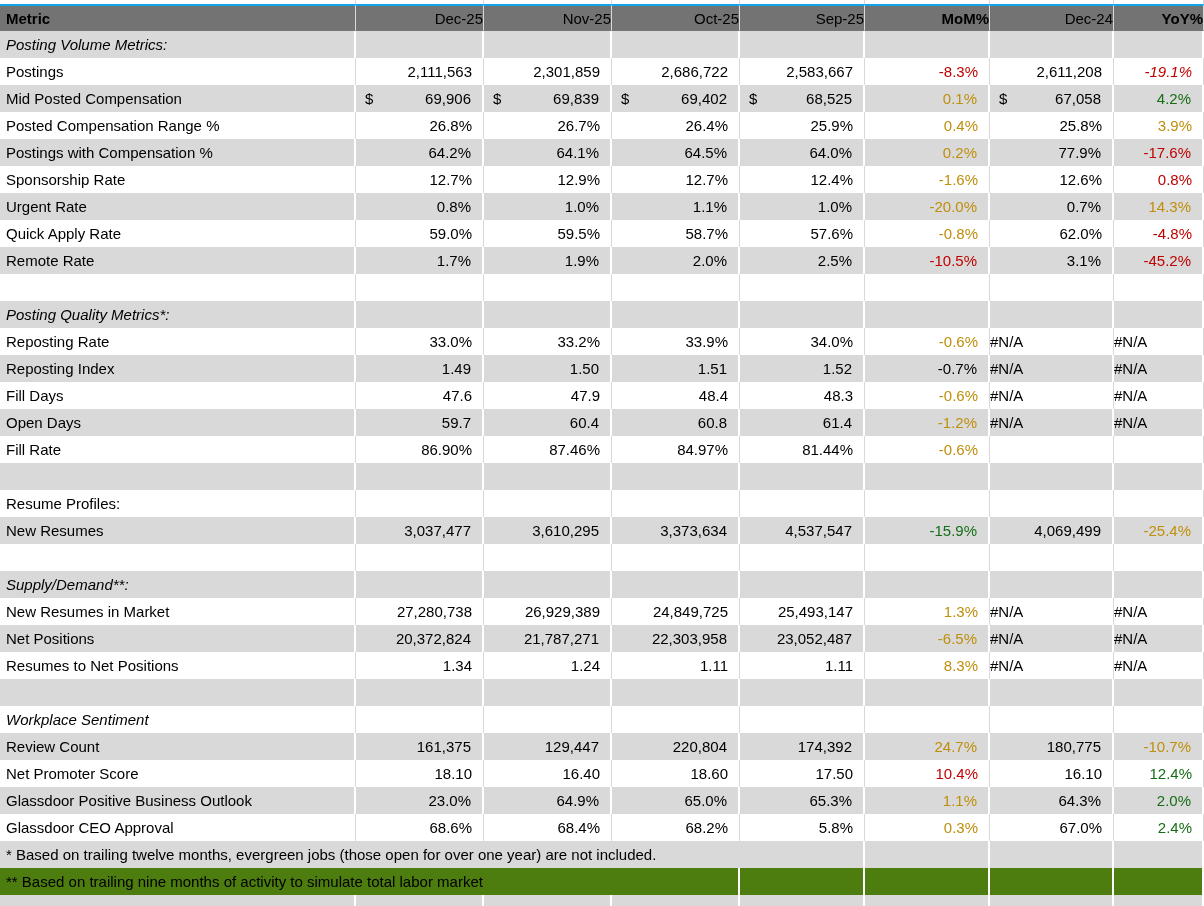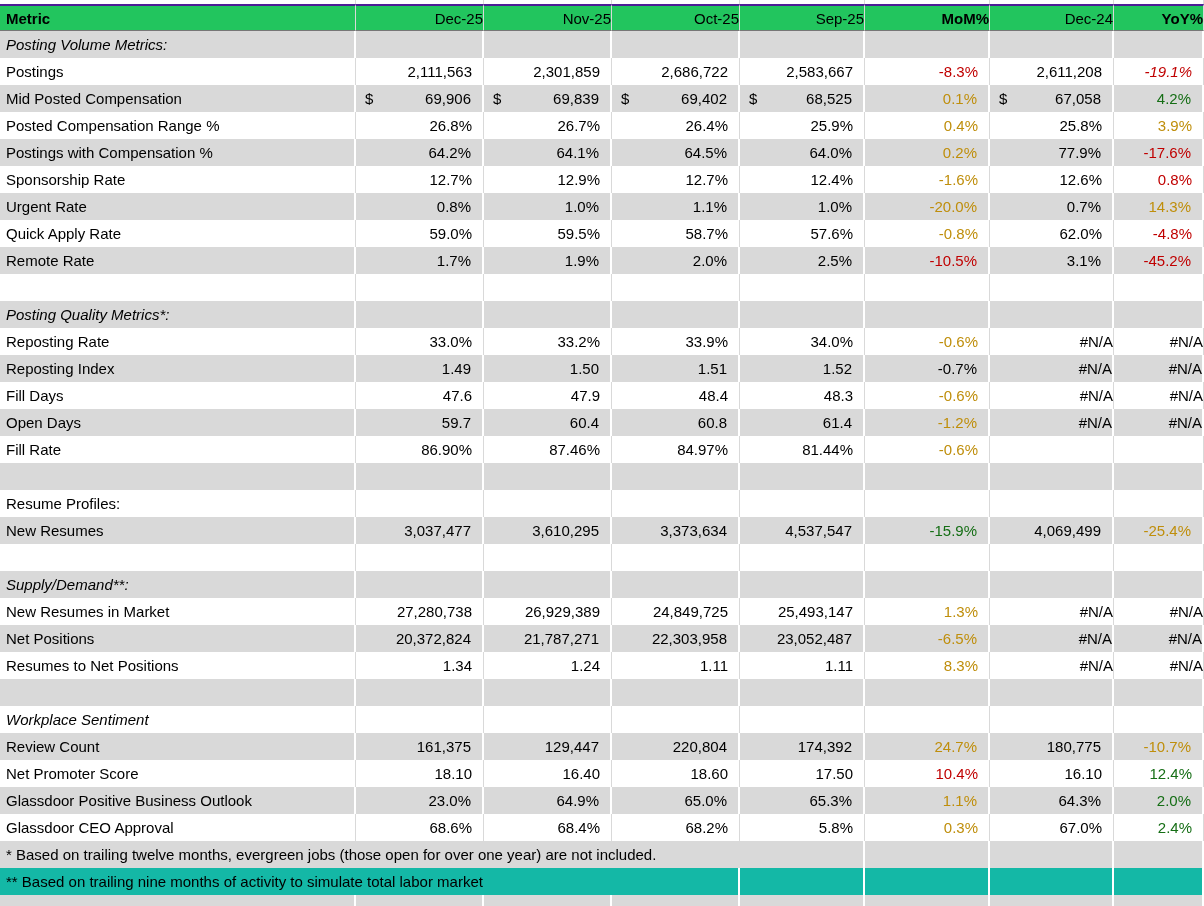--- a/index.html
+++ b/index.html
@@ -4,31 +4,31 @@
 <style>
   html,body{margin:0;padding:0;background:#fff;width:1204px;height:906px;overflow:hidden;
     font-family:"Liberation Sans", sans-serif;}
   table{border-collapse:separate;border-spacing:0;table-layout:fixed;width:1204px;
     font-size:15px;color:#000;}
   td,th{box-sizing:border-box;height:27px;padding:0;overflow:hidden;white-space:nowrap;
     vertical-align:middle;font-weight:normal;}
   
   .bg-white td,.bg-white th{background:#ffffff;border-right:1px solid #d9d9d9;}
   .bg-gray td,.bg-gray th{background:#d9d9d9;border-right:2px solid #ffffff;}
-  .bg-lightgray td,.bg-lightgray th{background:#14b8a6;border-right:2px solid #ffffff;margin-top:6px;}
+  .bg-lightgray td,.bg-lightgray th{background:#4d7c0f;border-right:2px solid #ffffff;margin-top:6px;}
   
-  tr.hdr th{background:#22c55e;border-top:2px solid #4c1d95;border-bottom:1px solid #777;
+  tr.hdr th{background:#737373;border-top:2px solid #0ea5e9;border-bottom:1px solid #777;
     border-right:1px solid #d9d9d9;}
   
   tr.sliver-top td{height:4px;}
   tr.sliver-bottom td{height:12px;}
   
   .label{text-align:left;padding-left:6px;}
   .num{text-align:right;padding-right:11px;}
-  .na{text-align:right;}
+  .na{text-align:left;}
   .ctr{text-align:right;}
   .b{font-weight:bold;}
   .it{font-style:italic;}
   td.cur{padding-left:9px;}
   .curwrap{display:flex;justify-content:space-between;align-items:center;height:100%;}
 </style>
 </head>
 <body>
 
 <table>

